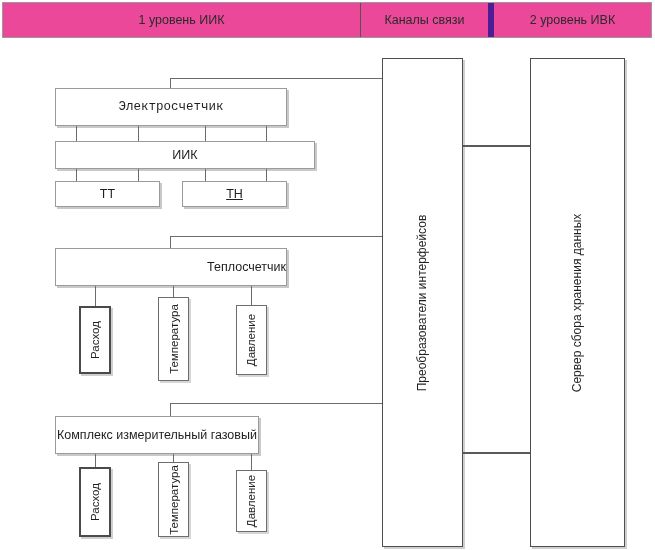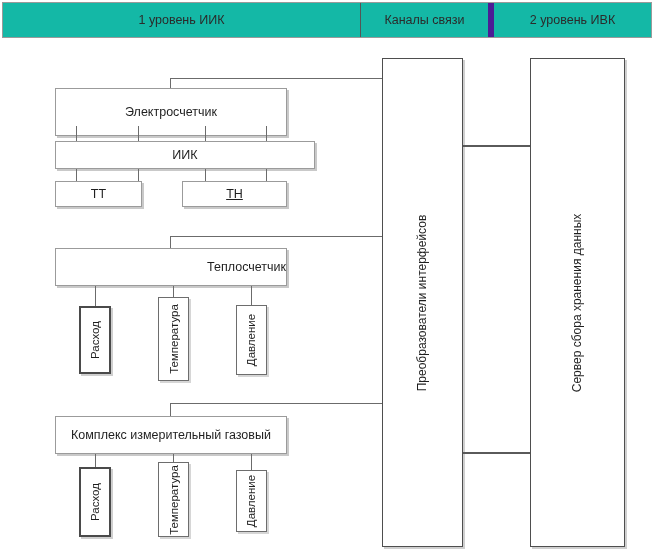--- a/index.html
+++ b/index.html
@@ -7,21 +7,21 @@
     width:655px;height:550px;
     font-family:"Liberation Sans","DejaVu Sans",sans-serif;
     color:#1a1a1a;
     overflow:hidden;
   }
   #diagram{position:relative;width:655px;height:550px;}
 
   
   .header-band{
     position:absolute;left:2px;top:2px;width:650px;height:36px;
-    border:1px solid #9a9a9a;background:#14b8a6;box-sizing:border-box;
+    border:1px solid #9a9a9a;background:#ec4899;box-sizing:border-box;
     display:flex;
   }
   .header-cell{
     display:flex;align-items:center;justify-content:center;
     font-size:12.5px;color:#2b2b2b;box-sizing:border-box;height:100%;
     white-space:nowrap;
   }
   .header-cell.c1{width:357px;}
   .header-cell.c2{width:134px;border-left:1px solid #555;border-right:6px solid #4c1d95;}
   .header-cell.c3{flex:1;}
@@ -78,39 +78,39 @@
       <span>Каналы связи</span>
     </div>
     <div class="header-cell c3">
       <span>2 уровень ИВК</span>
     </div>
   </div>
 
   <div class="vline" style="left:170px;top:78px;height:11px;"></div>
   <div class="hline" style="left:170px;top:78px;width:213px;"></div>
 
-  <div class="box thin" style="left:55px;top:88px;width:232px;height:48px;">
+  <div class="box thin" style="left:55px;top:88px;width:232px;height:38px;font-family:Liberation Mono, monospace;">
     <span>Электросчетчик</span>
   </div>
 
   <div class="vline" style="left:76px;top:126px;height:15px;"></div>
   <div class="vline" style="left:138px;top:126px;height:15px;"></div>
   <div class="vline" style="left:205px;top:126px;height:15px;"></div>
   <div class="vline" style="left:266px;top:126px;height:15px;"></div>
 
   <div class="box thin" style="left:55px;top:141px;width:260px;height:28px;">
     <span>ИИК</span>
   </div>
 
   <div class="vline" style="left:76px;top:169px;height:12px;"></div>
   <div class="vline" style="left:138px;top:169px;height:12px;"></div>
   <div class="vline" style="left:205px;top:169px;height:12px;"></div>
   <div class="vline" style="left:266px;top:169px;height:12px;"></div>
 
-  <div class="box thin" style="left:55px;top:181px;width:87px;height:26px;text-align:right;">
+  <div class="box thin" style="left:55px;top:181px;width:105px;height:26px;text-align:right;">
     <span>ТТ</span>
   </div>
   <div class="box thin" style="left:182px;top:181px;width:105px;height:26px;text-decoration:underline;">
     <span>ТН</span>
   </div>
 
   <div class="vline" style="left:170px;top:236px;height:12px;"></div>
   <div class="hline" style="left:170px;top:236px;width:213px;"></div>
 
   <div class="box thin" style="left:55px;top:248px;width:232px;height:38px;justify-content:flex-end;">
@@ -127,21 +127,21 @@
   <div class="vbox light" style="left:158px;top:297px;width:31px;height:84px;">
     <span class="vtext">Температура</span>
   </div>
   <div class="vbox light" style="left:236px;top:305px;width:31px;height:70px;">
     <span class="vtext">Давление</span>
   </div>
 
   <div class="vline" style="left:170px;top:403px;height:13px;"></div>
   <div class="hline" style="left:170px;top:403px;width:213px;"></div>
 
-  <div class="box thin" style="left:55px;top:416px;width:232px;height:38px;">
+  <div class="box thin" style="left:55px;top:416px;width:204px;height:38px;">
     <span>Комплекс измерительный газовый</span>
   </div>
 
   <div class="vline" style="left:95px;top:454px;height:13px;"></div>
   <div class="vline" style="left:173px;top:454px;height:8px;"></div>
   <div class="vline" style="left:251px;top:454px;height:16px;"></div>
 
   <div class="vbox strong" style="left:79px;top:467px;width:32px;height:70px;">
     <span class="vtext">Расход</span>
   </div>

